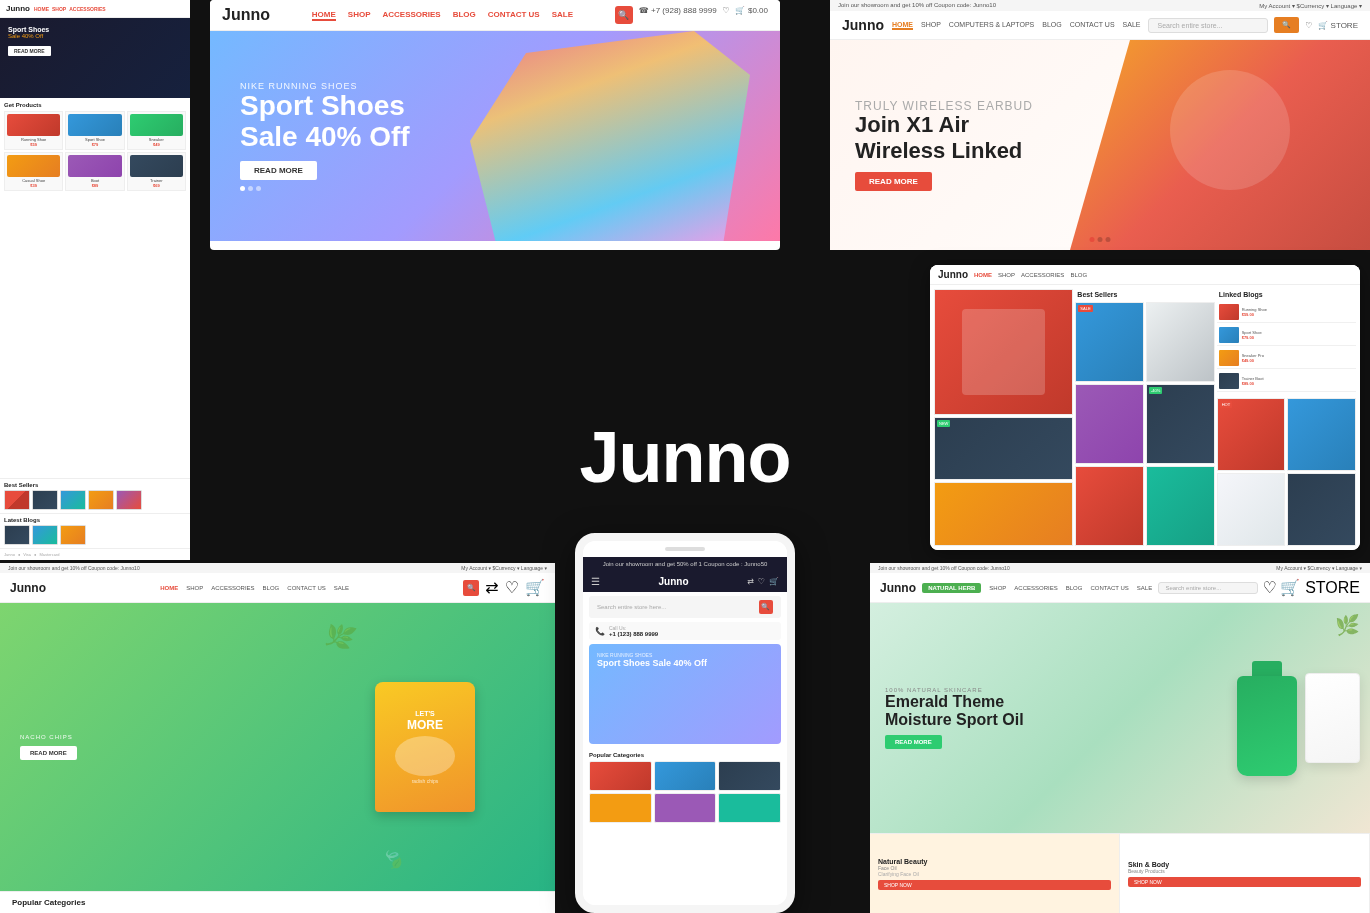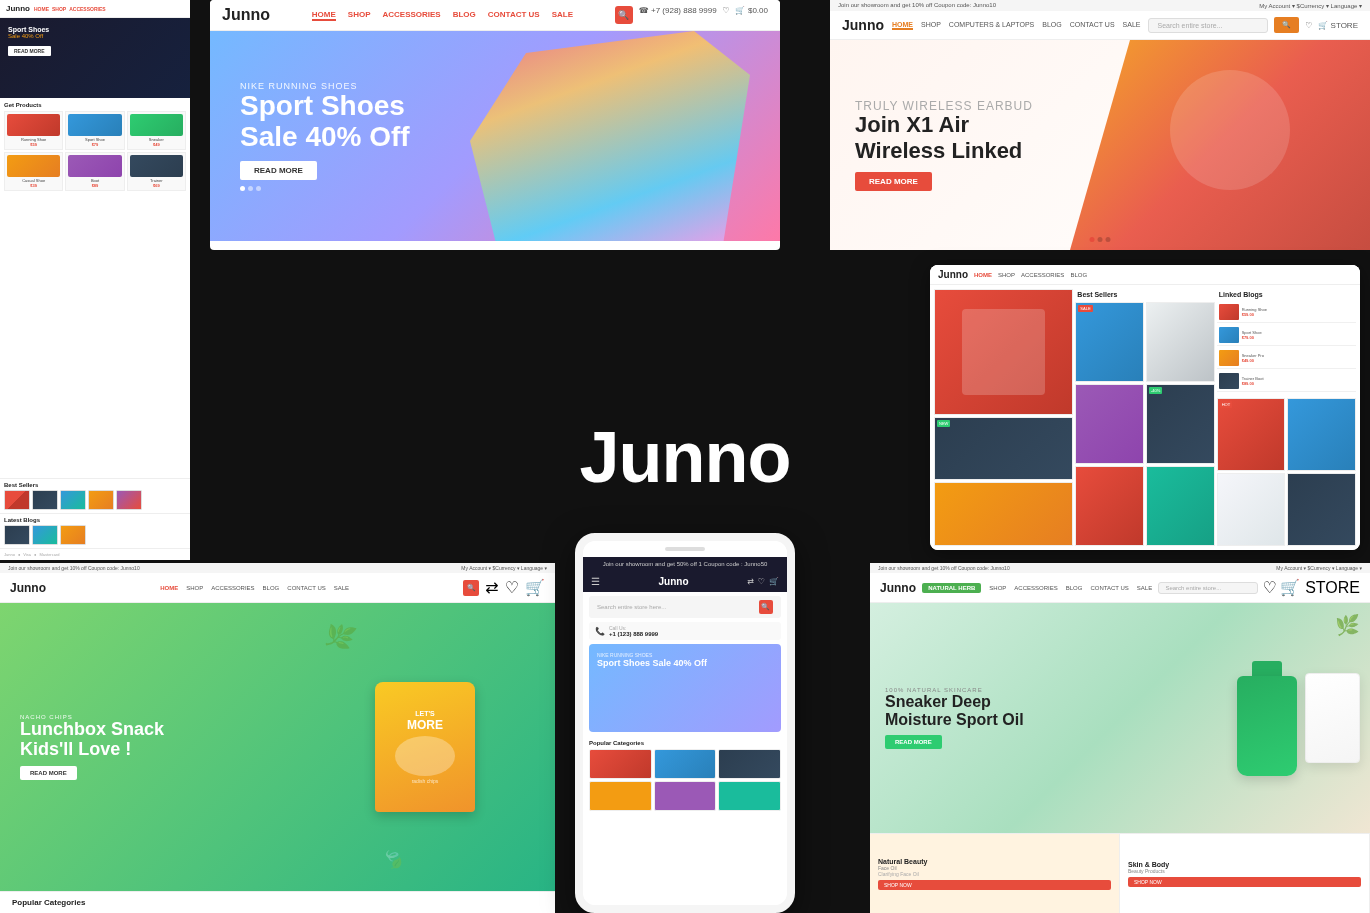--- a/index.html
+++ b/index.html
@@ -623,21 +623,21 @@
       align-items: center;
       gap: 4px;
     }
     .phone-call-icon { font-size: 8px; color: #e74c3c; }
 
     .phone-hero {
       background: linear-gradient(135deg, #74b9ff, #a29bfe);
       margin: 4px 6px;
       border-radius: 4px;
       padding: 8px;
-      height: 88px;
+      height: 100px;
       position: relative;
       overflow: hidden;
     }
     .phone-hero-small { font-size: 5px; color: rgba(255,255,255,0.8); text-transform: uppercase; }
     .phone-hero-title { font-size: 9px; font-weight: 700; color: #fff; }
 
     .phone-categories {
       padding: 4px 6px;
     }
     .phone-cat-title { font-size: 6px; font-weight: 700; color: #222; margin-bottom: 3px; }
@@ -1103,24 +1103,20 @@
       <div style="display:flex; gap:6px; align-items:center;">
         <button class="bl-search-btn">🔍</button>
         <span>⇄</span>
         <span>♡</span>
         <span>🛒</span>
       </div>
     </div>
     <div class="bl-hero">
       <div class="bl-hero-content">
         <div class="bl-hero-small">NACHO CHIPS</div>
-        <div class="bl-hero-title">
-          <div>Lunchbox Snack</div>
-          <div>Kids'll Love !</div>
-        </div>
         <div class="bl-hero-btn">READ MORE</div>
       </div>
 
       <div class="bl-snack-pkg">
         <div class="bl-snack-text">LET'S</div>
         <div class="bl-snack-text big">MORE</div>
         <div style="width:60%; height:40px; background:rgba(255,255,255,0.3); border-radius:50%; margin-top:4px;"></div>
         <div style="font-size:5px; color:rgba(255,255,255,0.7); margin-top:2px;">radish chips</div>
       </div>
       <div class="leaf1">🌿</div>
@@ -1196,21 +1192,21 @@
       <div style="display:flex; gap:4px; align-items:center;">
         <div class="br-search-wrap">Search entire store...</div>
         <span>♡</span>
         <span>🛒 STORE</span>
       </div>
     </div>
     <div class="br-hero">
       <div class="br-hero-content">
         <div class="br-hero-small">100% NATURAL SKINCARE</div>
         <div class="br-hero-title">
-          <div>Sneaker Deep</div>
+          <div>Emerald Theme</div>
           <div>Moisture Sport Oil</div>
         </div>
         <div class="br-hero-btn">READ MORE</div>
       </div>
       <div class="br-products">
         <div style="display:flex; flex-direction:column; align-items:center;">
           <div class="br-bottle-top"></div>
           <div class="br-bottle"></div>
         </div>
         <div class="br-bottle2"></div>

